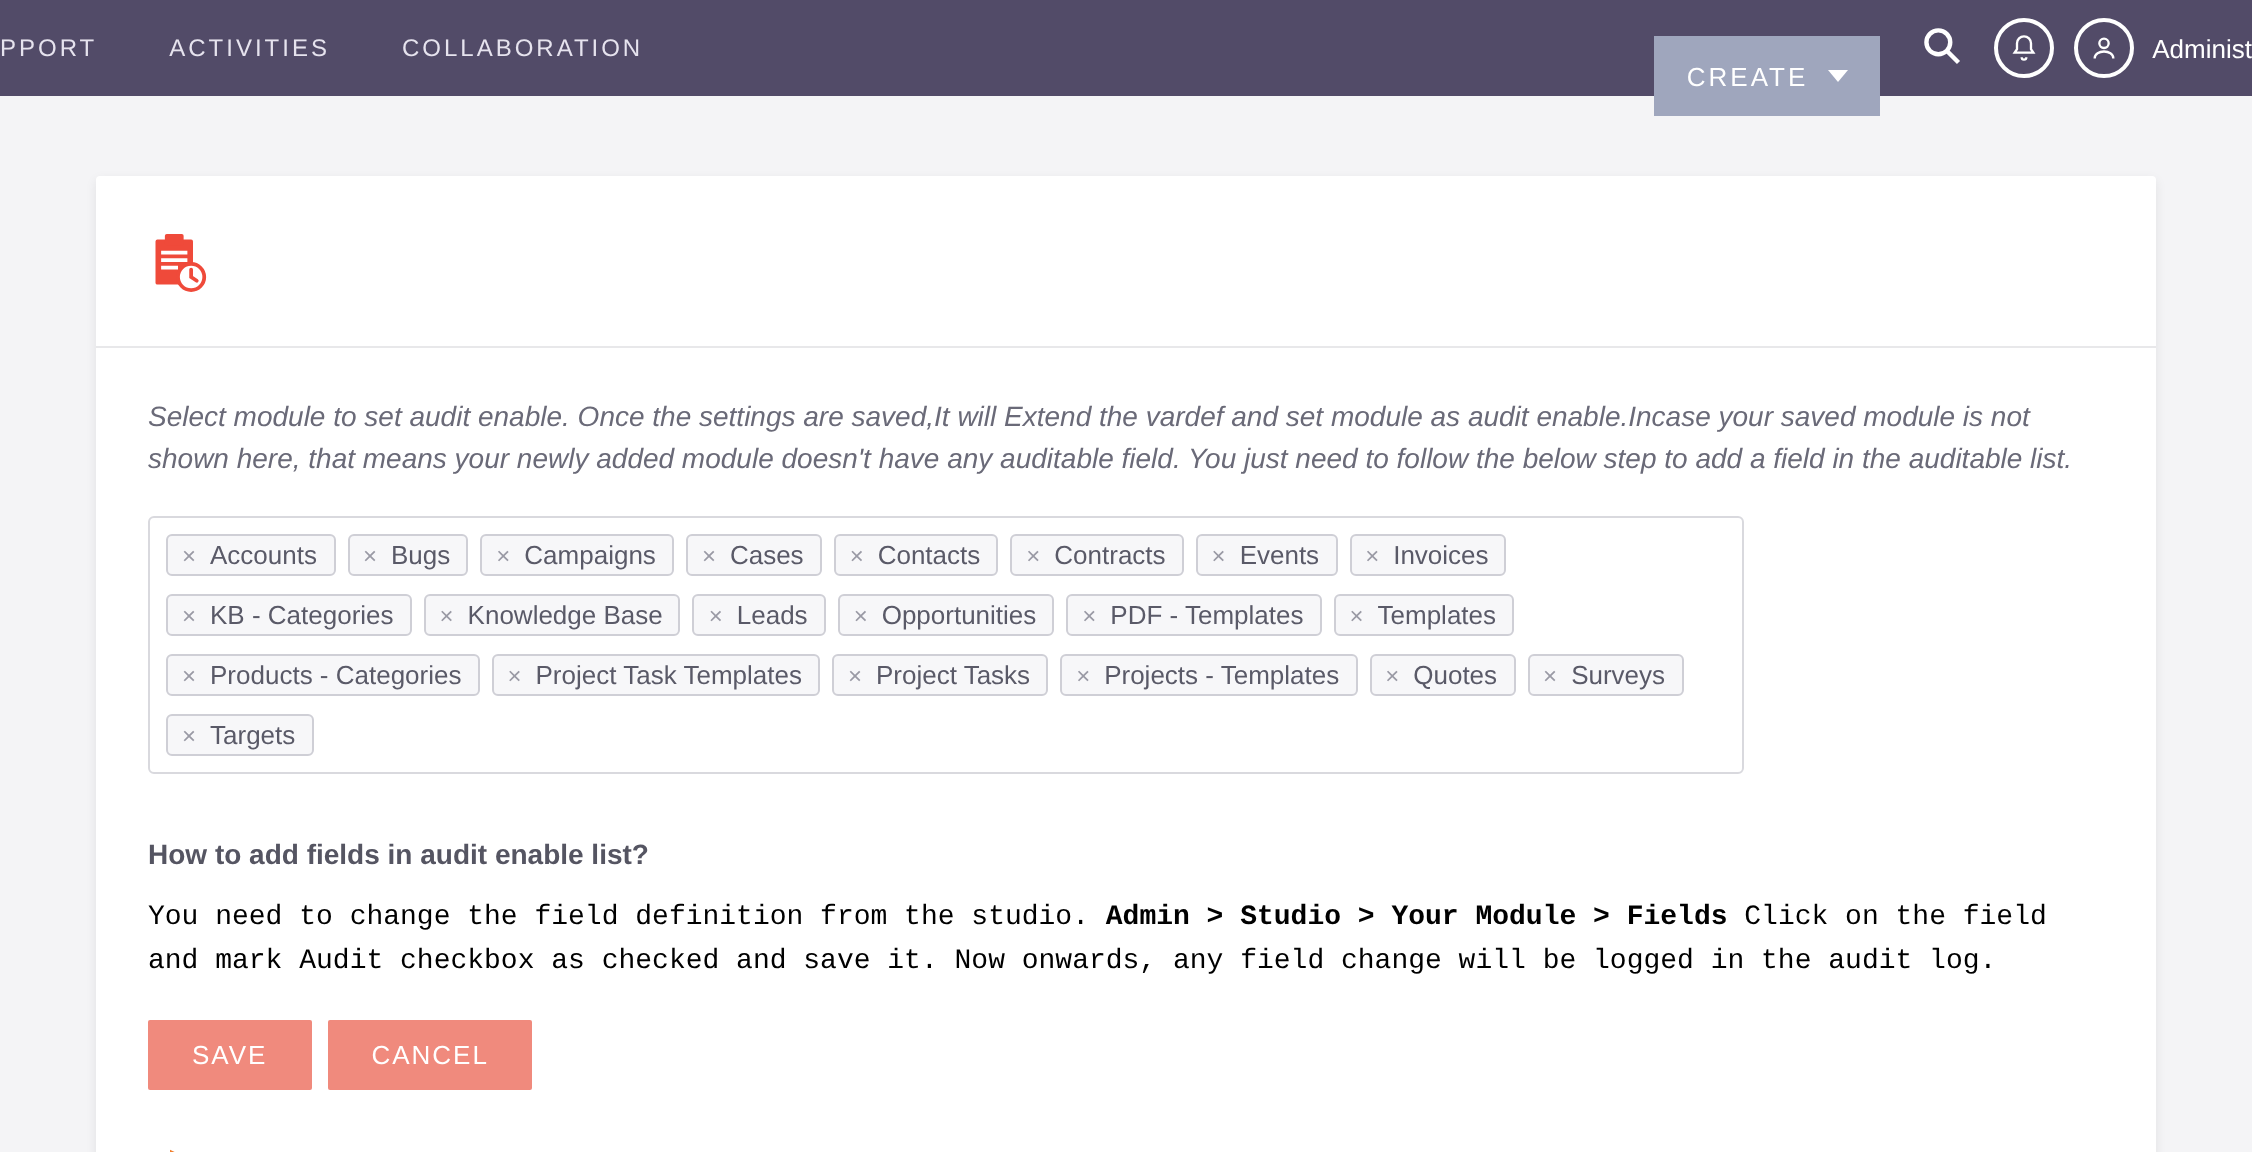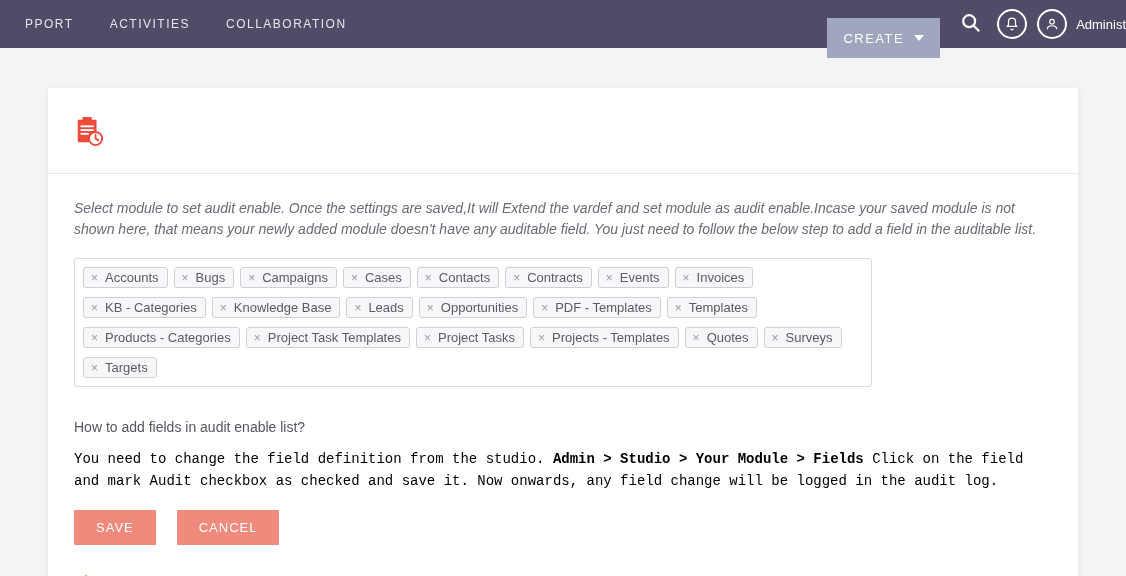--- a/index.html
+++ b/index.html
@@ -13,21 +13,21 @@
     overflow: hidden;
   }
   .topbar {
     background: #524b68;
     height: 48px;
     display: flex;
     align-items: center;
     color: #fff;
     padding: 0 0 0 0;
   }
-  .nav { display: flex; align-items: center; height: 100%; margin-left: 25px; }
+  .nav { display: flex; align-items: center; height: 100%; }
   .nav-item {
     padding: 0 18px;
     font-size: 12px;
     letter-spacing: 1.5px;
     color: #e6e3ee;
     height: 100%;
     display: flex;
     align-items: center;
     cursor: pointer;
   }
@@ -109,23 +109,23 @@
     cursor: default;
     margin-bottom: 4px;
   }
   .tag .x {
     color: #9a9aa5;
     margin-right: 4px;
     padding: 0 3px;
     cursor: pointer;
     font-size: 12px;
   }
-  .howto-title { font-weight: 400; color: #555562; margin-bottom: 14px; }
+  .howto-title { font-weight: 700; color: #555562; margin-bottom: 14px; }
   .howto-text { color: #000000; line-height: 1.55; margin-bottom: 18px; font-family: Liberation Mono, monospace; }
-  .btn-row { display: flex; gap: 21px; margin-bottom: 28px; }
+  .btn-row { display: flex; gap: 8px; margin-bottom: 28px; }
   .btn {
     background: #f08a7d;
     color: #fff;
     border: none;
     padding: 10px 22px;
     font-size: 13px;
     letter-spacing: 1px;
     cursor: pointer;
     border-radius: 1px;
   }

